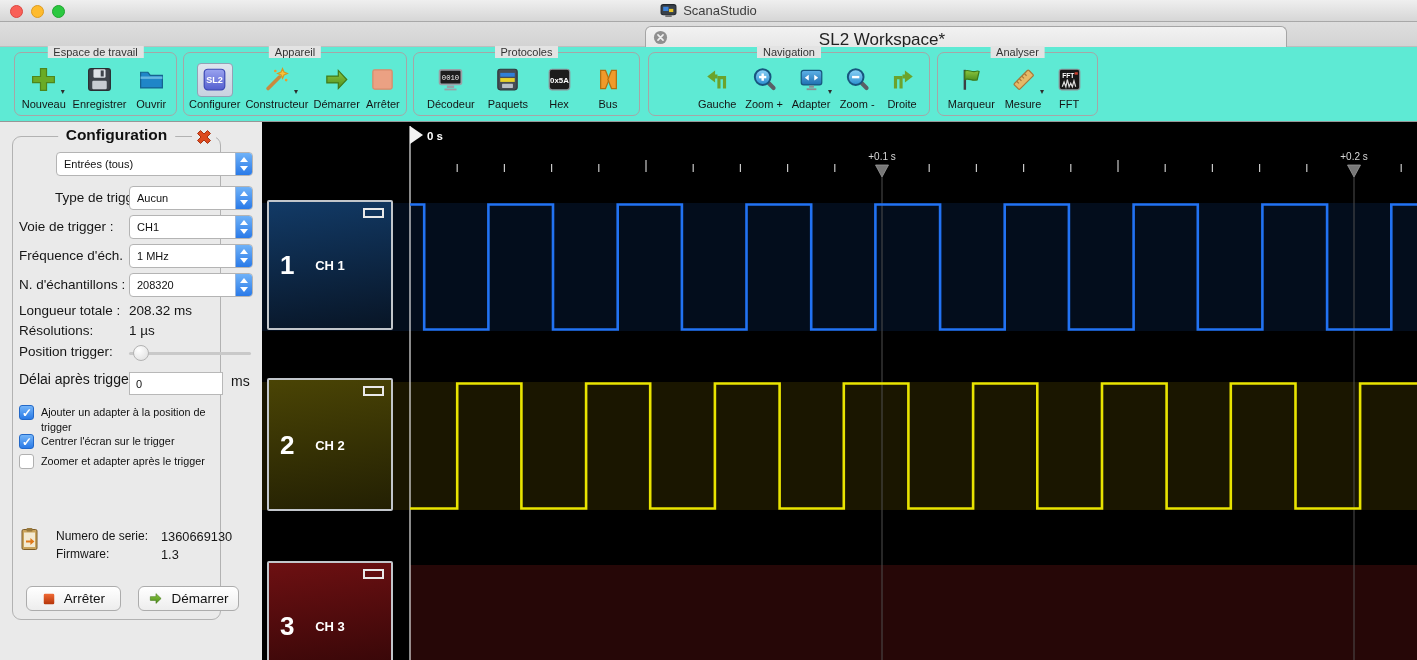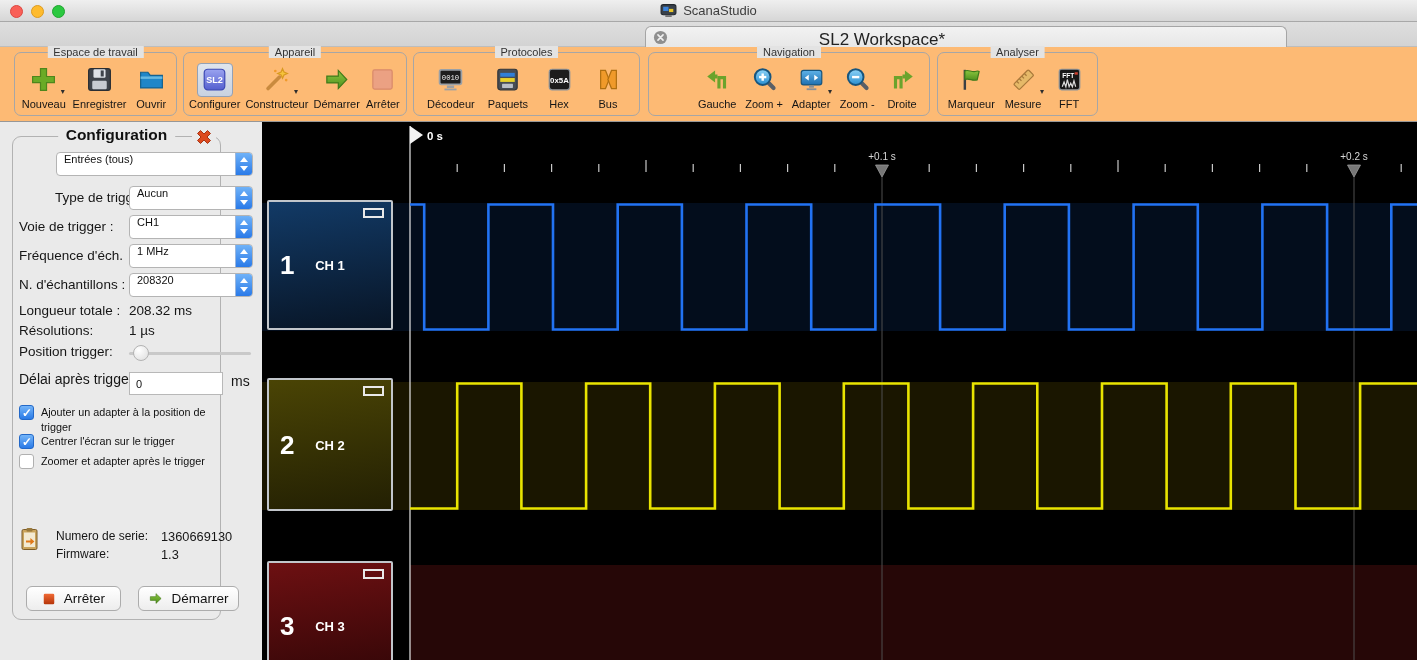--- a/index.html
+++ b/index.html
@@ -23,21 +23,21 @@
     background:linear-gradient(#dedede,#d3d3d3); border-bottom:1px solid #bdbdbd; }
   .tab { position:absolute; left:645px; top:4px; width:642px; height:21px;
     background:linear-gradient(#f2f2f2,#e7e7e7); border:1px solid #a5a5a5; border-bottom:none;
     border-radius:6px 6px 0 0; }
   .tab-close { position:absolute; left:7px; top:2.5px; width:15px; height:15px; cursor:default; }
   .tab-label { position:absolute; left:236px; top:3px; transform:translateX(-50%);
     font-size:17px; color:#222; white-space:nowrap; }
 
   
   .toolbar { position:absolute; left:0; top:47px; width:100%; height:75px;
-    background:#fdba74; border-bottom:1px solid #979797; }
+    background:#5eead4; border-bottom:1px solid #979797; }
   .tb-group { position:absolute; top:5px; height:64px; border:1px solid #a6a6a6; border-radius:7px; }
   .tb-legend { position:absolute; top:-7px; left:50%; transform:translateX(-50%);
     background:#e3e3e3; padding:0 6px; font-size:11px; color:#333; white-space:nowrap; }
   .tb-row { display:flex; height:100%; align-items:center; justify-content:space-evenly; padding-top:4px; }
   .tb-btn { display:flex; flex-direction:column; align-items:center; background:none; border:none;
     font-family:inherit; cursor:default; }
   .tb-ico { position:relative; width:36px; height:34px; display:flex; align-items:center;
     justify-content:center; border:1px solid transparent; border-radius:4px; }
   .tb-ico.sel { background:linear-gradient(#dfe5ee,#c9d2e0); border-color:#93a1b6; }
   .tb-ico svg { width:29px; height:29px; }
@@ -51,21 +51,21 @@
   .cfg-panel { position:absolute; left:12px; top:14px; width:209px; height:484px;
     border:1px solid #b2b2b2; border-radius:9px; }
   .cfg-title { position:absolute; top:-11px; left:50%; transform:translateX(-50%);
     background:#eaeaea; padding:0 8px; font-size:15.5px; font-weight:bold; color:#111; white-space:nowrap; }
   .cfg-close { position:absolute; top:-12px; right:4px; width:24px; height:24px;
     background:#eaeaea; padding:1px; }
   .cfg-row { position:absolute; left:0; width:100%; }
   .cfg-label { position:absolute; left:6px; font-size:13.5px; color:#161616; white-space:nowrap; }
   .cfg-value { position:absolute; left:116px; font-size:13.5px; color:#161616; }
 
-  .combo { position:absolute; display:flex; align-items:flex-start; height:24px;
+  .combo { position:absolute; display:flex; align-items:center; height:24px;
     background:#fff; border:1px solid #b4b4b4; border-radius:4px; overflow:hidden; }
   .combo-val { flex:1; font-size:11px; color:#111; padding-left:7px; white-space:nowrap; }
   .combo-btn { position:relative; width:17px; height:100%;
     background:linear-gradient(#6fb2f8,#2a7ae8); border-left:1px solid #9ab6dd; }
   .combo-btn::before, .combo-btn::after { content:""; position:absolute; left:50%;
     transform:translateX(-50%); border-left:4px solid transparent; border-right:4px solid transparent; }
   .combo-btn::before { top:4px; border-bottom:5px solid #fff; }
   .combo-btn::after { bottom:4px; border-top:5px solid #fff; }
 
   .slider { position:absolute; left:116px; width:122px; height:16px; }

